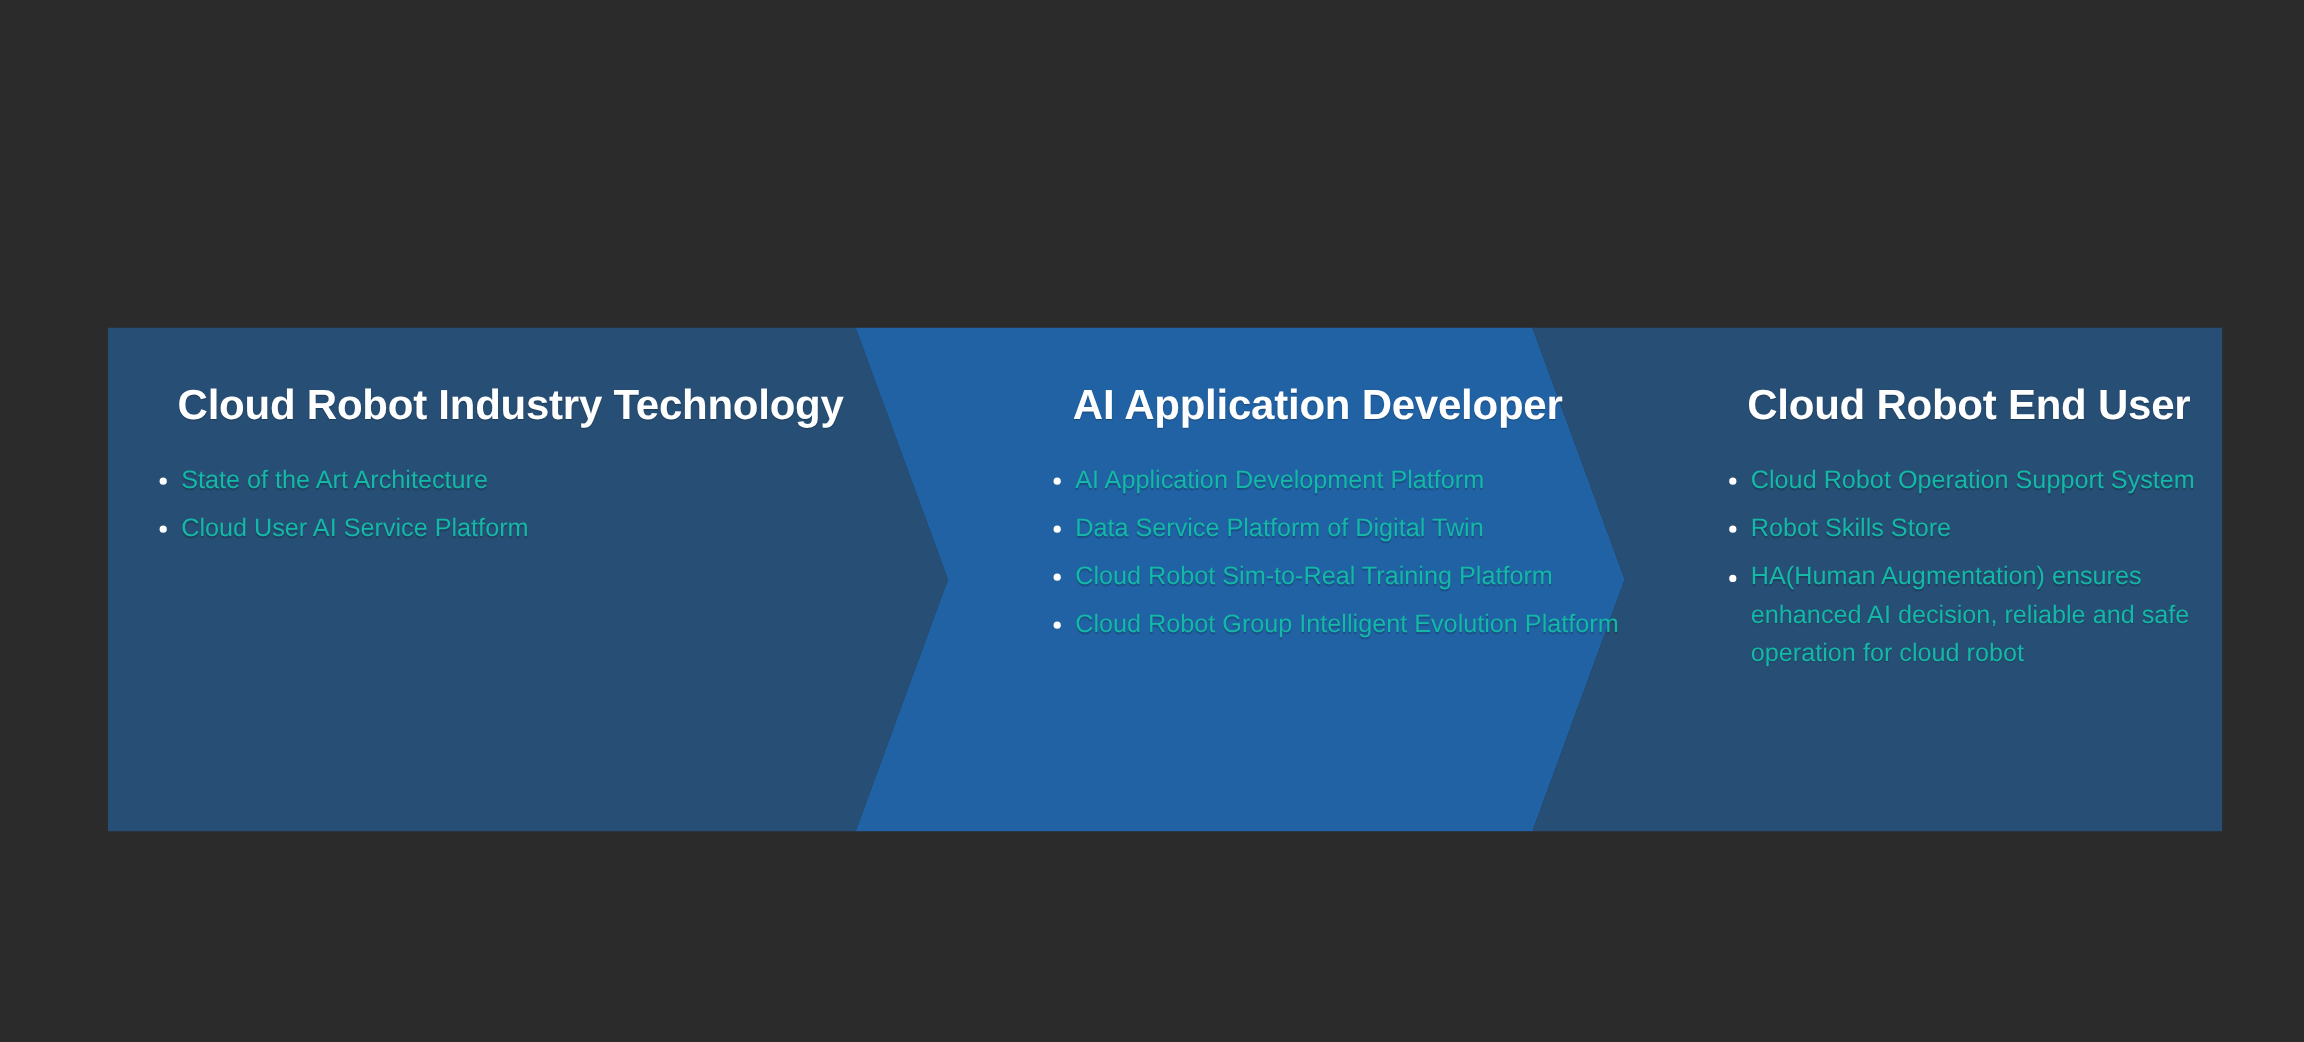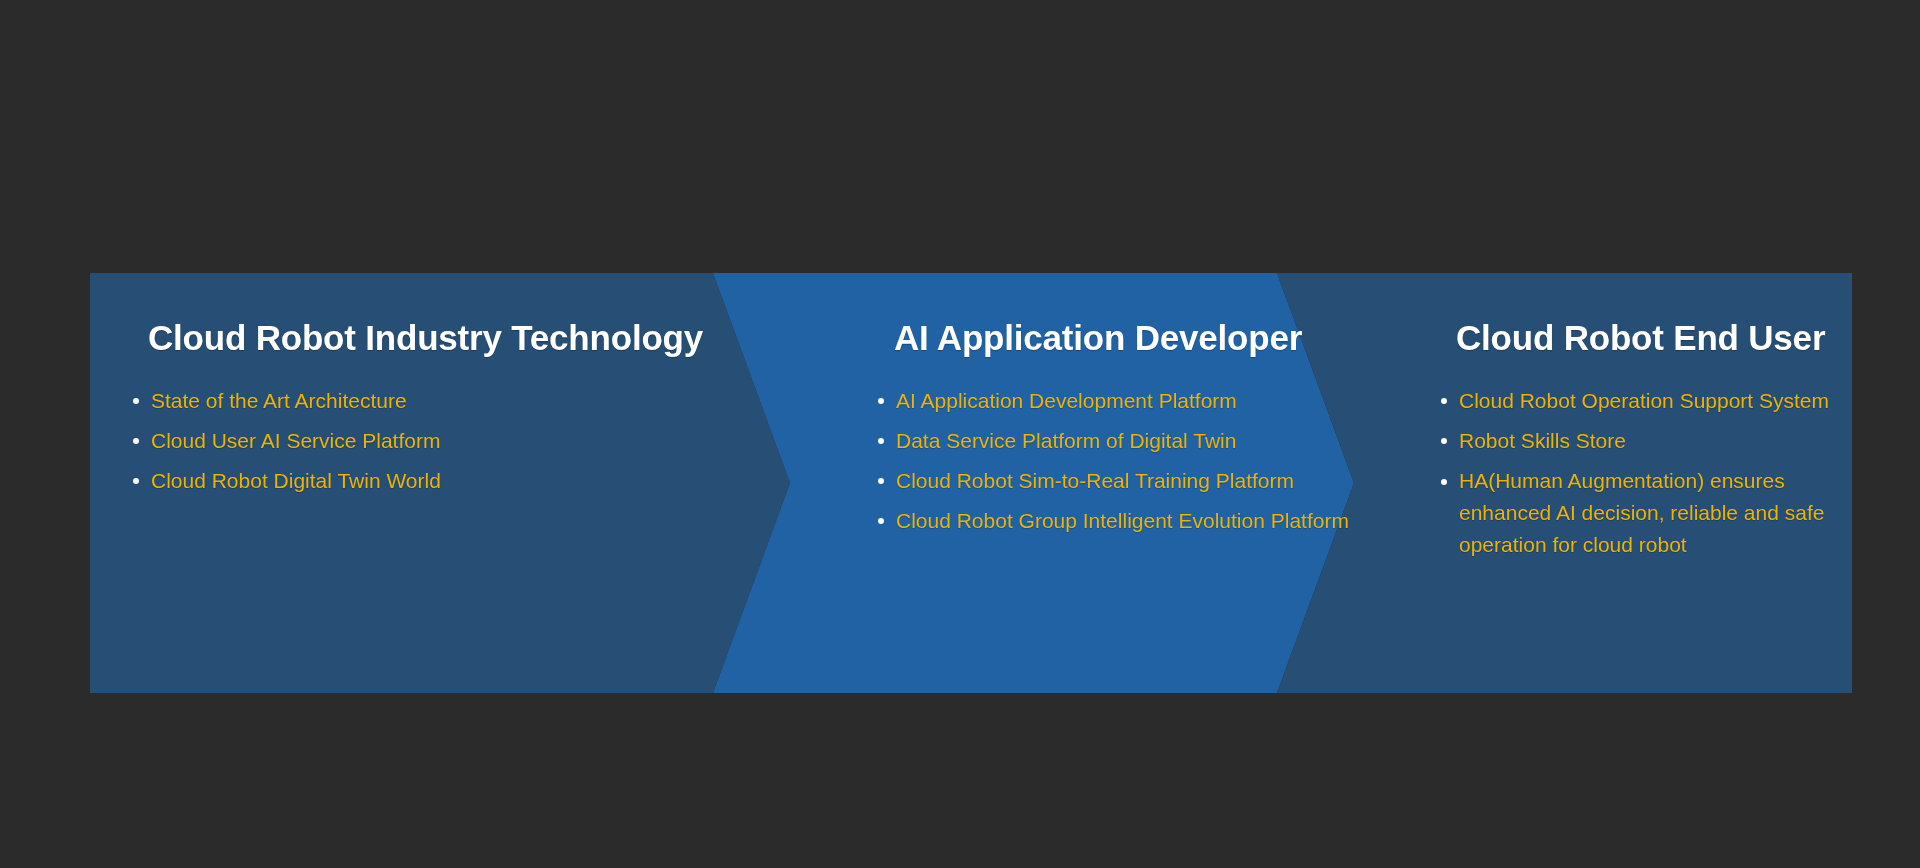--- a/index.html
+++ b/index.html
@@ -82,21 +82,21 @@
   .col-1 ul.bullets { left: 40px; width: 620px; }
   .col-2 ul.bullets { left: 70px; width: 480px; }
   .col-3 ul.bullets { left: 70px; width: 410px; }
 
   ul.bullets > li {
     position: relative;
     padding-left: 21px;
     margin: 0 0 0 0;
     font-size: 21px;
     line-height: 40px;
-    color: #eab308;
+    color: #14b8a6;
     font-weight: 400;
     text-shadow: 0 1px 1px rgba(0,0,0,0.22);
   }
 
   ul.bullets > li::before {
     content: "";
     position: absolute;
     left: 3px;
     top: 17px;
     width: 6px;
@@ -129,21 +129,20 @@
       <polygon points="1187,0 1762,0 1762,420 1187,420 1264,210" fill="#274e74"></polygon>
     </svg>
 
     <div class="cols">
 
       <div class="col col-1">
         <div class="col-title">Cloud Robot Industry Technology</div>
         <ul class="bullets">
           <li>State of the Art Architecture</li>
           <li>Cloud User AI Service Platform</li>
-          <li>Cloud Robot Digital Twin World</li>
         </ul>
       </div>
 
       <div class="col col-3">
         <div class="col-title">Cloud Robot End User</div>
         <ul class="bullets">
           <li>Cloud Robot Operation Support System</li>
           <li>Robot Skills Store</li>
           <li class="wrap">HA(Human Augmentation) ensures enhanced AI decision, reliable and safe operation for cloud robot</li>
         </ul>

